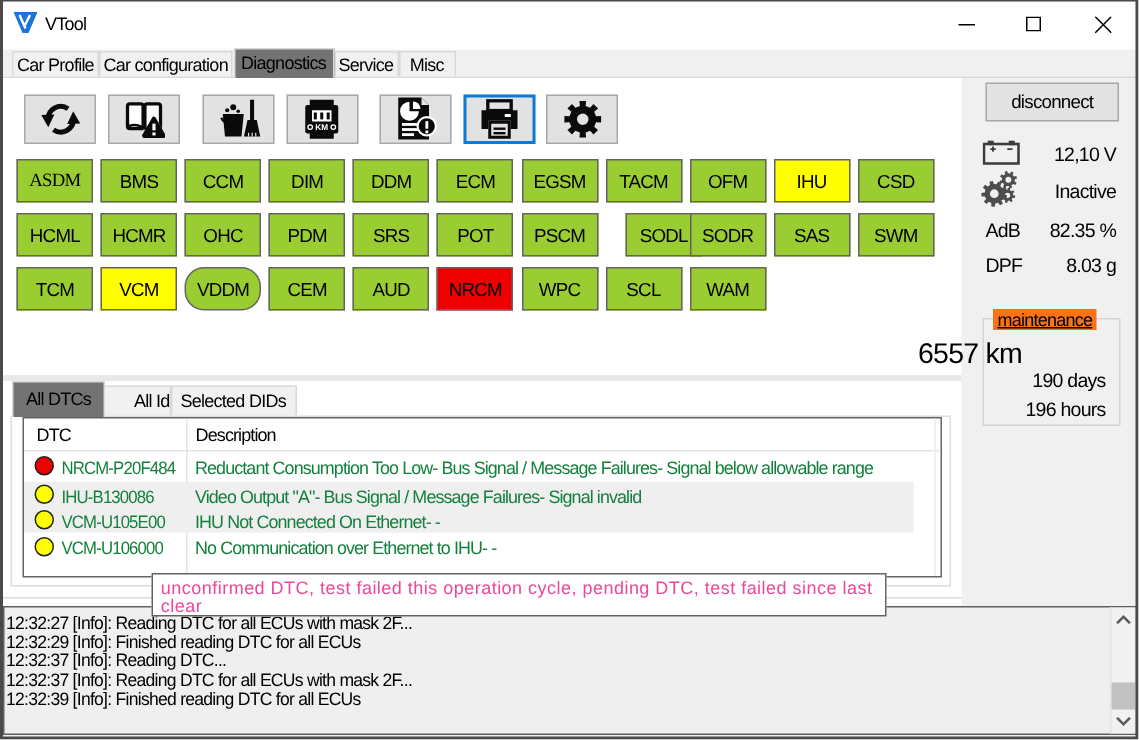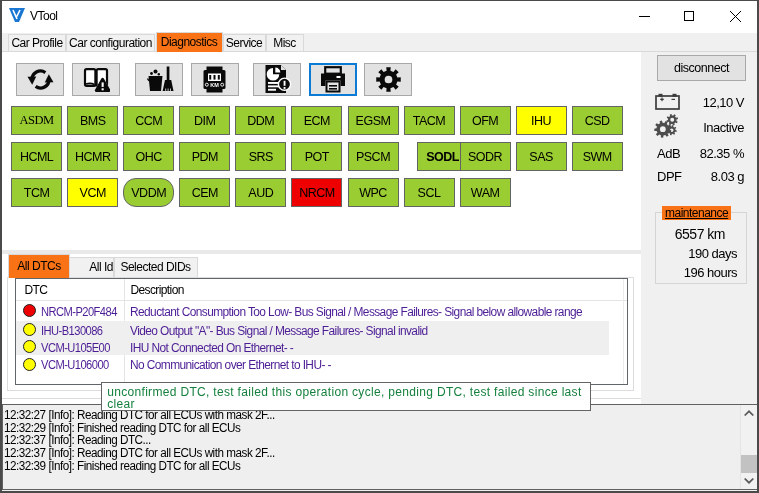--- a/index.html
+++ b/index.html
@@ -2,22 +2,22 @@
 <html><head>
 <meta charset="utf-8">
 <style>
 * { margin:0; padding:0; box-sizing:border-box; }
 html,body { width:759px; height:493px; }
 body { position:relative; font-family:"Liberation Sans",sans-serif; background:#f0f0f0; overflow:hidden; letter-spacing:-0.5px; }
 .a { position:absolute; }
 .ecu { position:absolute; width:51px; height:29px; background:#9acd32; border:1px solid #646464; color:#000; font-size:12.5px; display:flex; align-items:center; justify-content:center; }
 .tbtn { position:absolute; width:48px; height:33px; background:#e2e2e2; border:1px solid #a8a8a8; display:flex; align-items:center; justify-content:center; }
 .tab { position:absolute; background:#f1f1f1; border:1px solid #d9d9d9; border-bottom:none; font-size:12px; color:#000; display:flex; align-items:center; justify-content:center; white-space:nowrap; overflow:hidden; }
-.seltab { background:#f97316; z-index:5; }
-.row { position:absolute; left:16px; right:18px; height:19px; font-size:12px; letter-spacing:-0.6px; color:#4c1d95; white-space:nowrap; }
+.seltab { background:#737373; z-index:5; }
+.row { position:absolute; left:16px; right:18px; height:19px; font-size:12px; letter-spacing:-0.6px; color:#15803d; white-space:nowrap; }
 .circ { position:absolute; left:7px; top:2.5px; width:13px; height:13px; border-radius:50%; border:1px solid #222; }
 .dtcid { position:absolute; left:25px; top:3px; transform:scaleX(0.93); transform-origin:0 50%; }
 .desc { position:absolute; left:114px; top:3px; transform:scaleX(0.994); transform-origin:0 50%; }
 .logline { font-size:12px; color:#000; line-height:12.65px; white-space:pre; transform:scaleX(0.975); transform-origin:0 0; }
 </style>
 </head>
 <body>
 
 <div class="a" style="left:1px; top:1px; width:756px; height:32px; background:#fff;"></div>
 <svg class="a" style="left:9px; top:8px;" width="16" height="14" viewBox="0 0 16 14">
@@ -133,21 +133,21 @@
 <div class="ecu" style="left:459.6px; top:106.1px;text-align:center;">OFM</div>
 <div class="ecu" style="left:515.6px; top:106.1px; background:#ffff00;">IHU</div>
 <div class="ecu" style="left:571.7px; top:106.1px;">CSD</div>
 <div class="ecu" style="left:11.1px; top:142.2px;">HCML</div>
 <div class="ecu" style="left:67.2px; top:142.2px;">HCMR</div>
 <div class="ecu" style="left:123.2px; top:142.2px;">OHC</div>
 <div class="ecu" style="left:179.3px; top:142.2px;">PDM</div>
 <div class="ecu" style="left:235.3px; top:142.2px;">SRS</div>
 <div class="ecu" style="left:291.4px; top:142.2px;">POT</div>
 <div class="ecu" style="left:347.5px; top:142.2px;">PSCM</div>
-<div class="ecu" style="left:417px; top:142.2px;font-weight:bold;">SODL</div>
+<div class="ecu" style="left:417px; top:142.2px;">SODL</div>
 <div class="ecu" style="left:459.6px; top:142.2px;">SODR</div>
 <div class="ecu" style="left:515.6px; top:142.2px;">SAS</div>
 <div class="ecu" style="left:571.7px; top:142.2px;">SWM</div>
 <div class="ecu" style="left:11.1px; top:178.3px;">TCM</div>
 <div class="ecu" style="left:67.2px; top:178.3px; background:#ffff00;">VCM</div>
 <div class="ecu" style="left:123.2px; top:178.3px;border-radius:13px;">VDDM</div>
 <div class="ecu" style="left:179.3px; top:178.3px;">CEM</div>
 <div class="ecu" style="left:235.3px; top:178.3px;">AUD</div>
 <div class="ecu" style="left:291.4px; top:178.3px; background:#ee0000;">NRCM</div>
 <div class="ecu" style="left:347.5px; top:178.3px;">WPC</div>
@@ -206,21 +206,21 @@
   <path fill-rule="evenodd" d="M21.9 16.7 L21.6 18.2 L20.3 18.0 L19.6 19.0 L20.3 20.1 L19.1 20.9 L18.3 19.9 L17.1 20.1 L16.8 21.4 L15.3 21.1 L15.5 19.8 L14.5 19.1 L13.4 19.8 L12.6 18.6 L13.6 17.8 L13.4 16.6 L12.1 16.3 L12.4 14.8 L13.7 15.0 L14.4 14.0 L13.7 12.9 L14.9 12.1 L15.7 13.1 L16.9 12.9 L17.2 11.6 L18.7 11.9 L18.5 13.2 L19.5 13.9 L20.6 13.2 L21.4 14.4 L20.4 15.2 L20.6 16.4 Z M18.7 16.5 A1.7 1.7 0 1 0 15.3 16.5 A1.7 1.7 0 1 0 18.7 16.5 Z"></path>
 </svg>
 <div class="a" style="left:560px; top:120px; width:184px; text-align:right; font-size:13px;">Inactive</div>
 <div class="a" style="left:657px; top:146px; font-size:13px;">AdB</div>
 <div class="a" style="left:560px; top:146px; width:184px; text-align:right; font-size:13px;">82.35 %</div>
 <div class="a" style="left:657px; top:169px; font-size:13px;">DPF</div>
 <div class="a" style="left:560px; top:169px; width:184px; text-align:right; font-size:13px;">8.03 g</div>
 
 <div class="a" style="left:655px; top:212px; width:92px; height:72px; border:1px solid #d5d5d5;"></div>
 <div class="a" style="left:662px; top:206px; font-size:12px; background:#f97316; padding:0 3px;text-decoration:underline;">maintenance</div>
-<div class="a" style="left:588px; top:226px; width:137px; text-align:right; font-size:14px;">6557 km</div>
+<div class="a" style="left:612px; top:226px; width:137px; font-size:19px;">6557 km</div>
 <div class="a" style="left:600px; top:246px; width:137px; text-align:right; font-size:13px;">190 days</div>
 <div class="a" style="left:600px; top:265px; width:137px; text-align:right; font-size:13px;">196 hours</div>
 
 <div class="a" style="left:2px; top:397.8px; width:639px; height:1px; background:#dcdcdc;"></div>
 
 <div class="a" style="left:1.5px; top:403.5px; width:756px; height:86.5px; background:#efefef; border:1px solid #606060; border-top-width:1.5px;padding-left:48px;">
   <div class="a" style="left:1.5px; top:4.5px;">
     <div class="logline">12:32:27 [Info]: Reading DTC for all ECUs with mask 2F...</div>
     <div class="logline">12:32:29 [Info]: Finished reading DTC for all ECUs</div>
     <div class="logline">12:32:37 [Info]: Reading DTC...</div>
@@ -232,15 +232,15 @@
     <svg class="a" style="left:3px; top:5px;" width="10" height="6" viewBox="0 0 10 6">
         <path d="M0 5 L5 0 L10 5 L8.6 6 L5 2.4 L1.4 6 Z" fill="#5a5a5a"></path>
       </svg>
     <div class="a" style="left:0; top:50px; width:16px; height:18px; background:#c2c2c2;"></div>
     <svg class="a" style="left:3px; bottom:5px;" width="10" height="6" viewBox="0 0 10 6">
         <path d="M0 1 L1.4 0 L5 3.6 L8.6 0 L10 1 L5 6 Z" fill="#5a5a5a"></path>
       </svg>
   </div>
 </div>
 
-<div class="a" style="left:100.7px; top:382.4px; width:490px; height:28.5px; background:#fff; border:1px solid #646464; z-index:50; font-size:12px; letter-spacing:0.32px; color:#15803d; line-height:11.8px; padding:4px 0 0 5.5px;">unconfirmed DTC, test failed this operation cycle, pending DTC, test failed since last<br>clear</div>
+<div class="a" style="left:100.7px; top:382.4px; width:490px; height:28.5px; background:#fff; border:1px solid #646464; z-index:50; font-size:12px; letter-spacing:0.32px; color:#ec4899; line-height:11.8px; padding:4px 0 0 5.5px;">unconfirmed DTC, test failed this operation cycle, pending DTC, test failed since last<br>clear</div>
 
 <div class="a" style="left:0; top:0; width:759px; height:493px; border:1px solid #4a4a4a; border-left-width:2px; border-right-width:2px; border-bottom-width:2.5px; z-index:100; pointer-events:none;"></div>
 
 </body></html>

